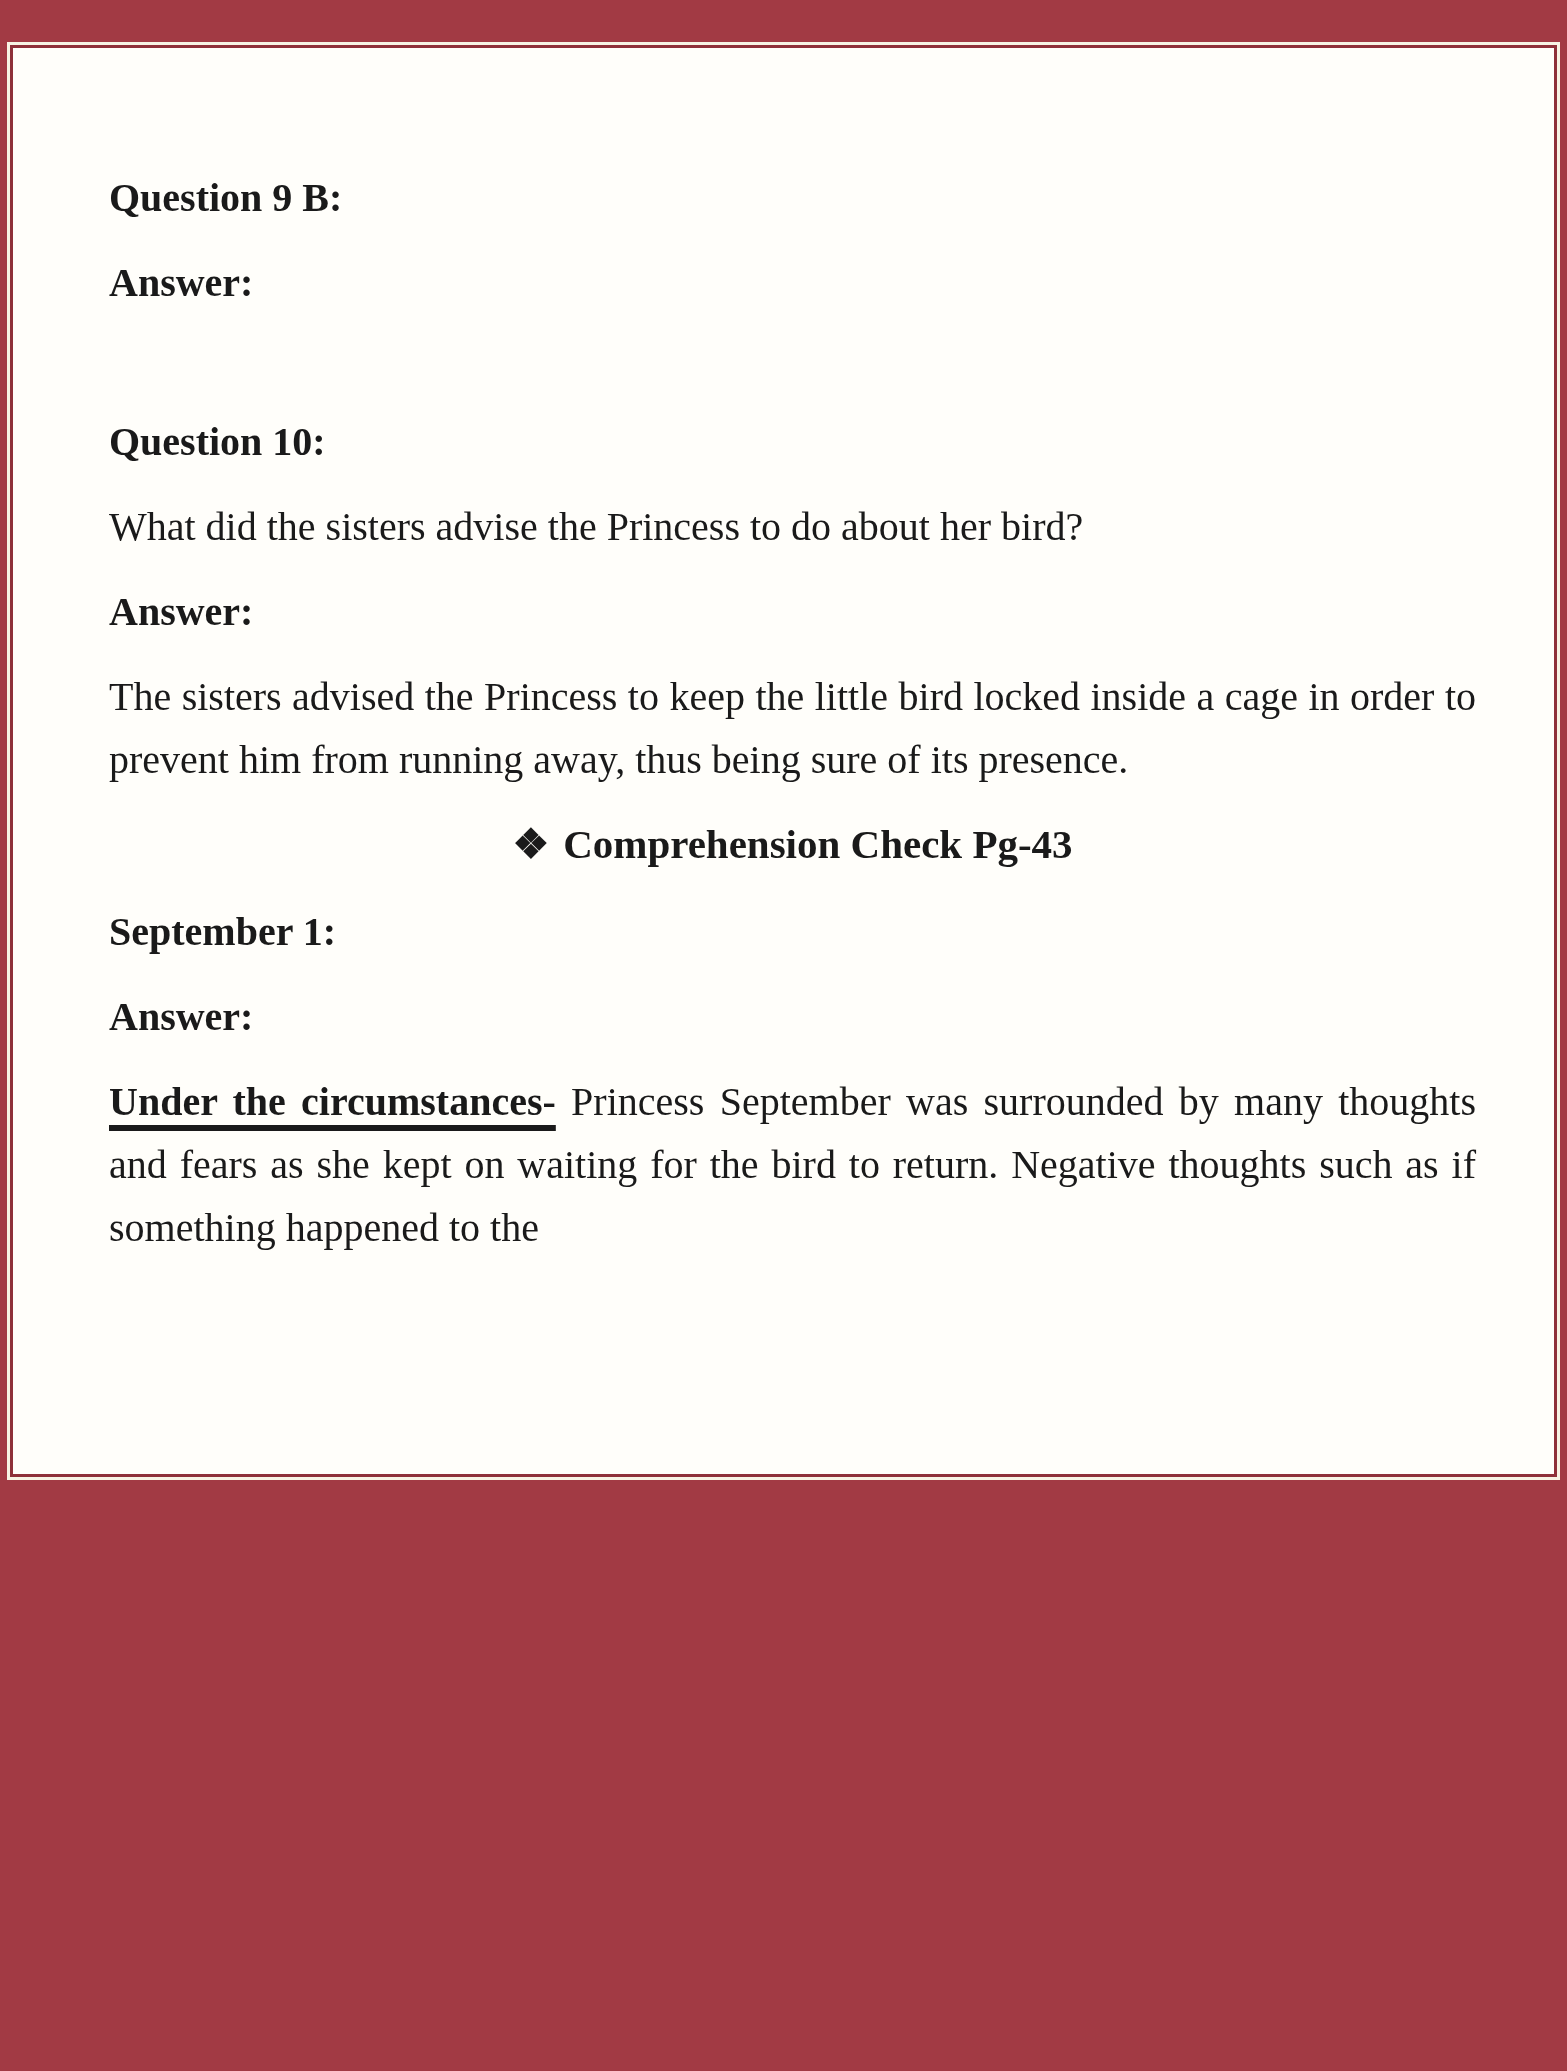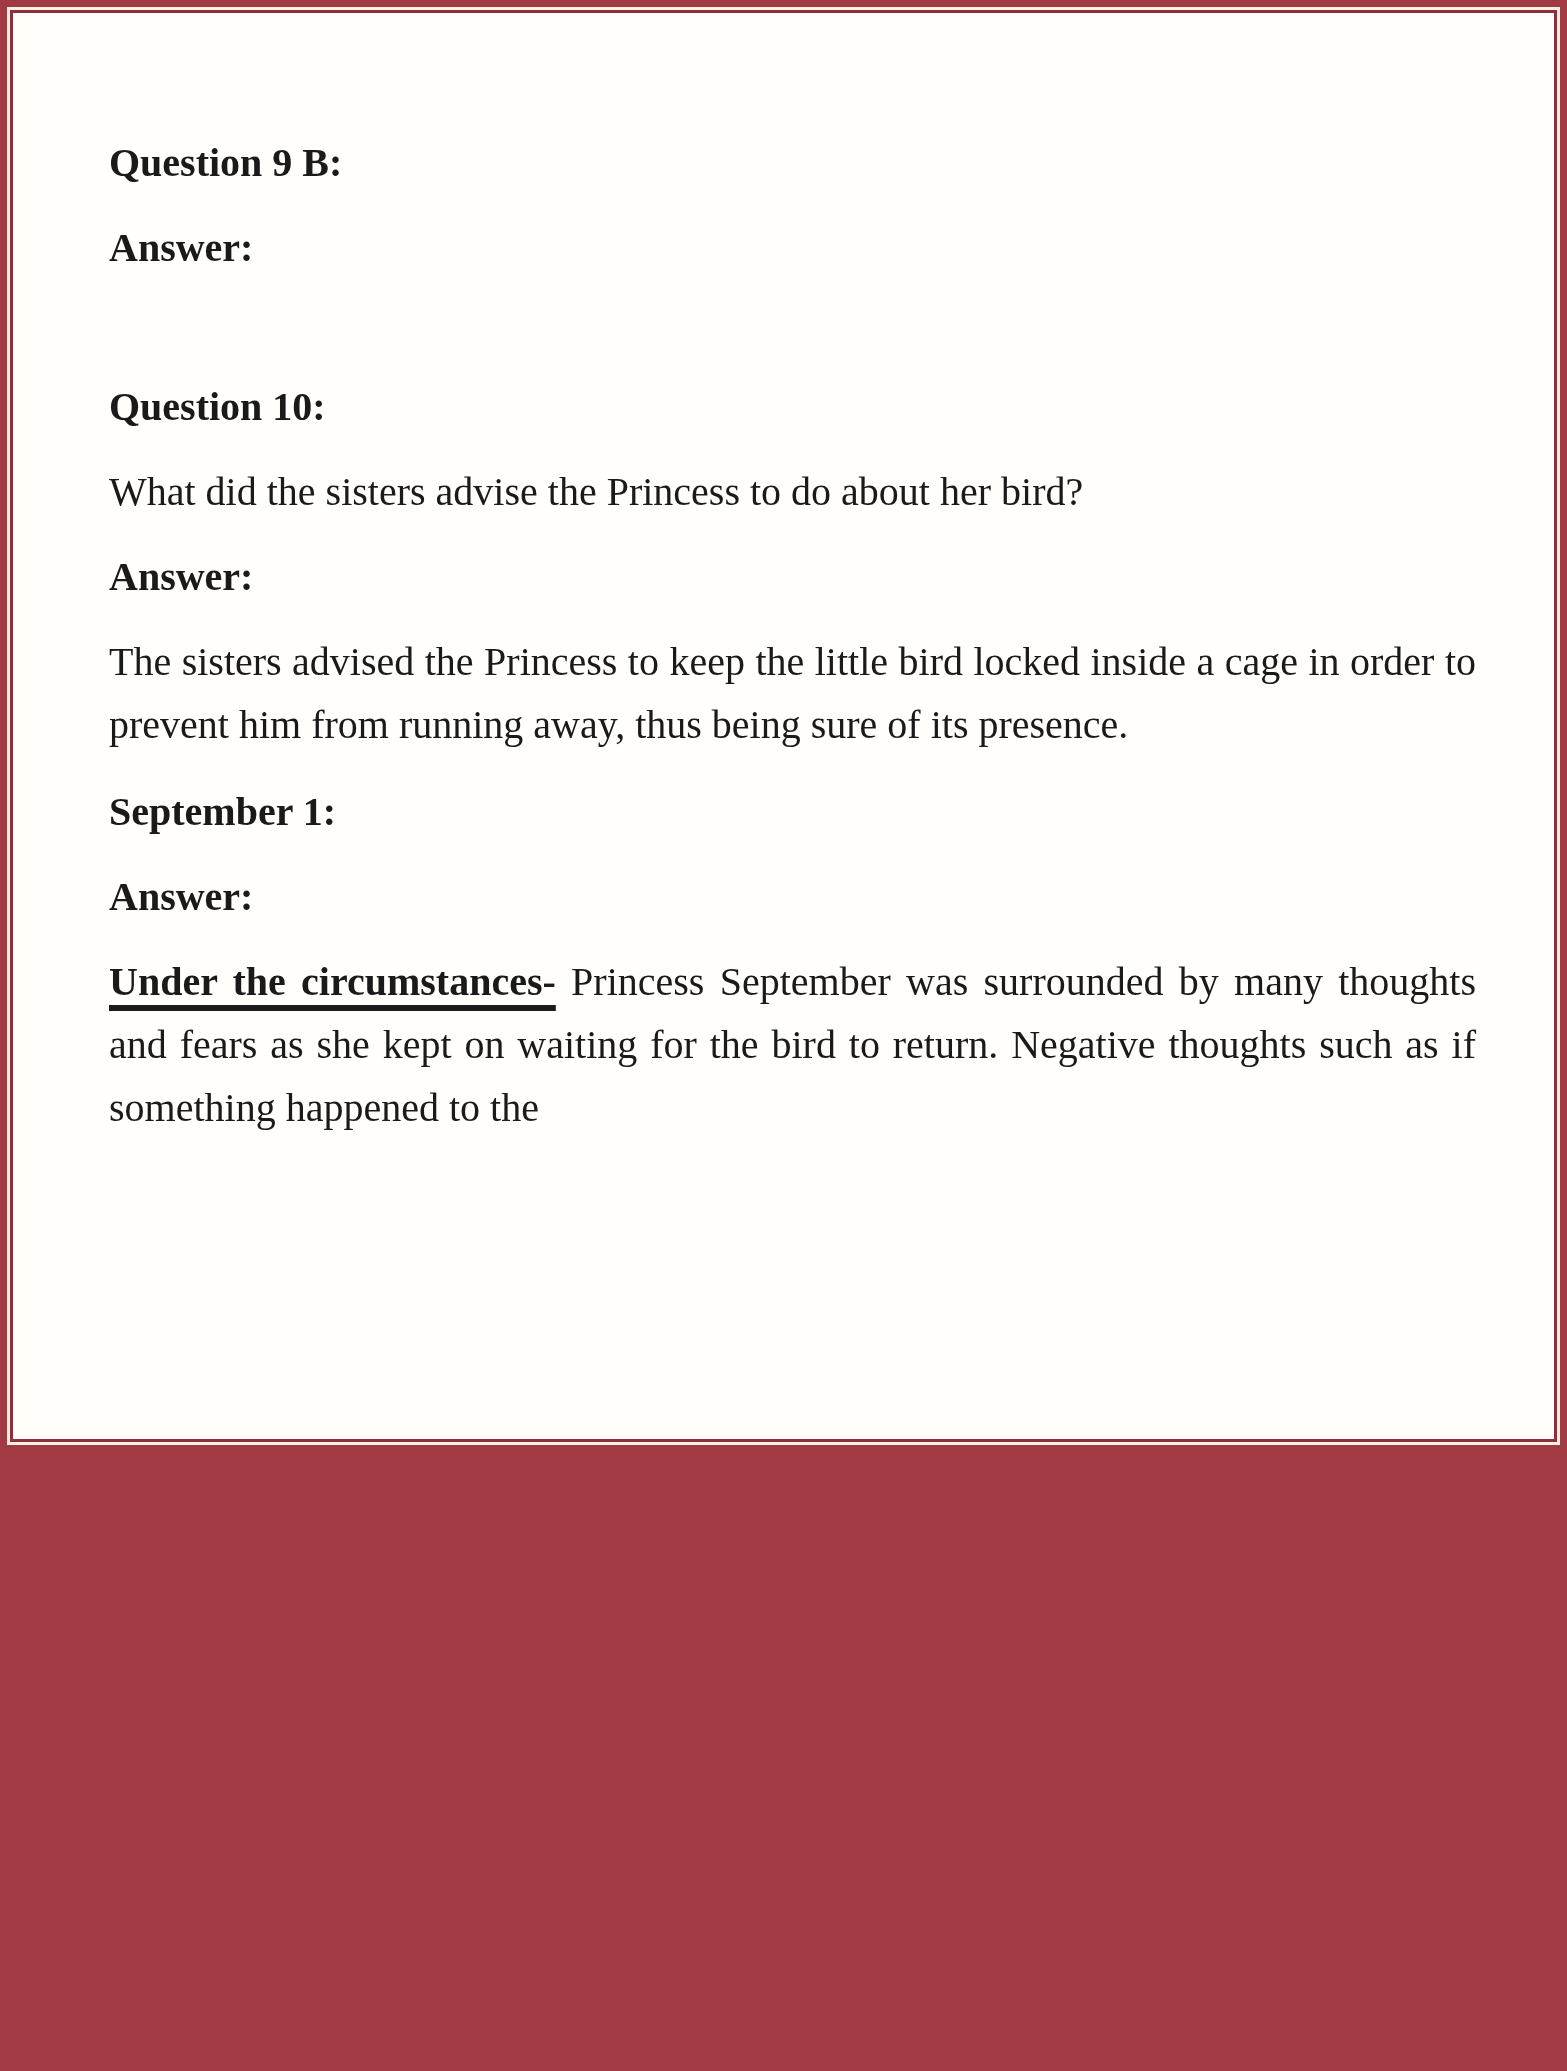--- a/index.html
+++ b/index.html
@@ -12,20 +12,21 @@
     background: #A23A44;
     font-family: "Liberation Serif", "DejaVu Serif", serif;
     color: #1A1A1A;
   }
   .sheet {
     position: relative;
     width: 1567px;
     height: 1452px;
     background: #A23A44;
     overflow: hidden;
+    margin-top: 35px;
   }
   .page {
     position: absolute;
     top: 10px; left: 10px; right: 10px; bottom: 10px;
     background: #FFFEFA;
     border: 3px solid #8E3039;
     box-shadow: 0 0 0 3px #F7F3E4;
     box-sizing: border-box;
   }
   .content {
@@ -76,20 +77,23 @@
     <div class="content">
 
       <div class="line heading">Question 9 B:</div>
       <div class="line heading">Answer:</div>
 
       <div class="line heading gap-question">Question 10:</div>
       <div class="line">What did the sisters advise the Princess to do about her bird?</div>
       <div class="line heading">Answer:</div>
       <p class="para">The sisters advised the Princess to keep the little bird locked inside a cage in order to prevent him from running away, thus being sure of its presence.</p>
 
+      <div class="section-heading gap-section">
+        <span class="bullet">❖</span><span>Comprehension Check Pg-43</span>
+      </div>
 
       <div class="line heading gap-small">September 1:</div>
       <div class="line heading">Answer:</div>
       <p class="para"><span class="bold underlined">Under the circumstances-</span> <span>Princess September was surrounded by many thoughts and fears as she kept on waiting for the bird to return. Negative thoughts such as if something happened to the</span></p>
 
     </div>
   </div>
 </div>
 
 </body></html>

